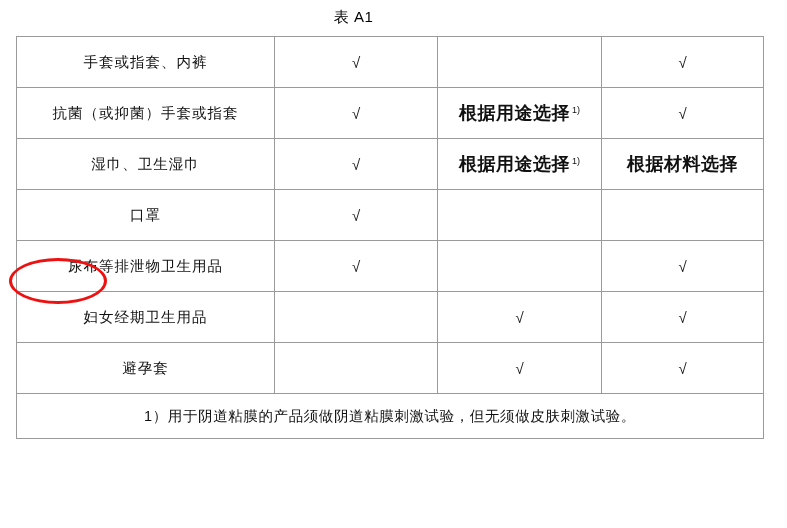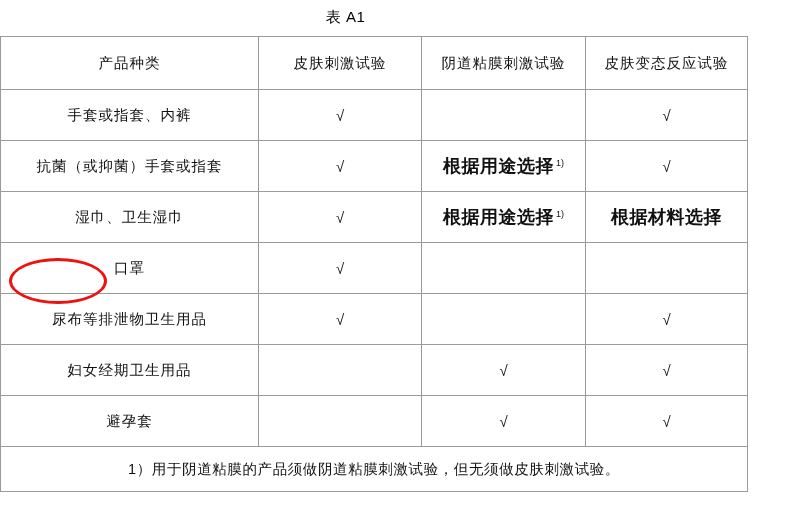--- a/index.html
+++ b/index.html
@@ -13,20 +13,21 @@
     font-family: "Liberation Sans", sans-serif;
     color: #000000;
     position: relative;
     overflow: hidden;
   }
   .page {
     position: relative;
     width: 691px;
     height: 528px;
     box-sizing: border-box;
+    padding-left: 16px;
   }
   .table-caption {
     text-align: center;
     font-size: 15px;
     padding-top: 8px;
     padding-bottom: 9px;
     letter-spacing: 0.5px;
   }
   table.spec-table {
     border-collapse: collapse;
@@ -102,26 +103,20 @@
   <div class="table-caption">表 A1</div>
 
   <table class="spec-table">
     <colgroup>
       <col class="c0">
         <col class="c1">
         <col class="c2">
         <col class="c3">
     </colgroup>
     <tbody>
-      <tr>
-        <td class="head-cell">产品种类</td>
-        <td class="head-cell">皮肤刺激试验</td>
-        <td class="head-cell">阴道粘膜刺激试验</td>
-        <td class="head-cell">皮肤变态反应试验</td>
-      </tr>
 
       <tr>
         <td class="row-label">手套或指套、内裤</td>
         <td class="mark-cell"><span class="check">√</span></td>
         <td class="mark-cell"><span class="note-text"></span></td>
         <td class="mark-cell"><span class="check">√</span></td>
       </tr>
 
       <tr>
         <td class="row-label">抗菌（或抑菌）手套或指套</td>

